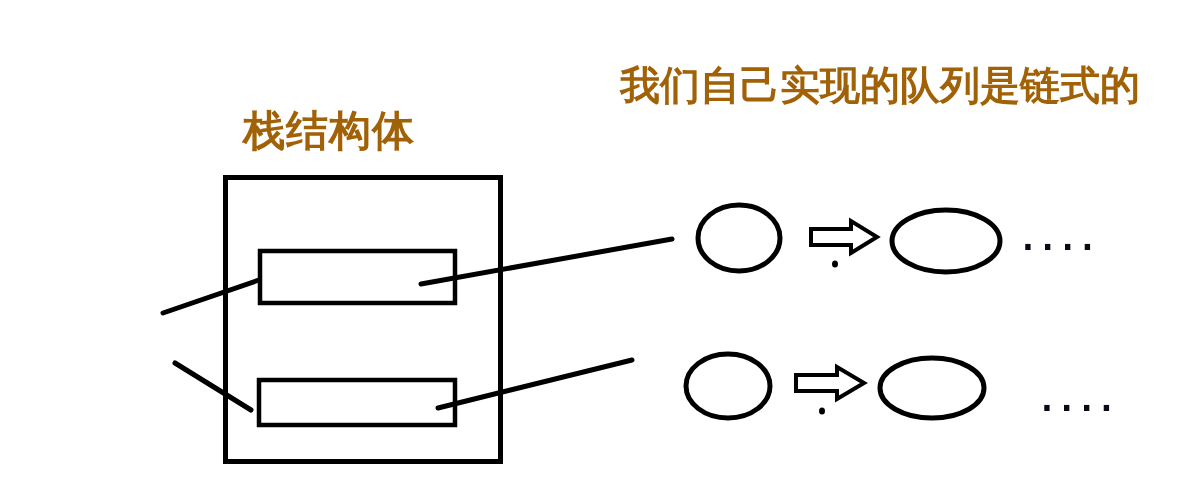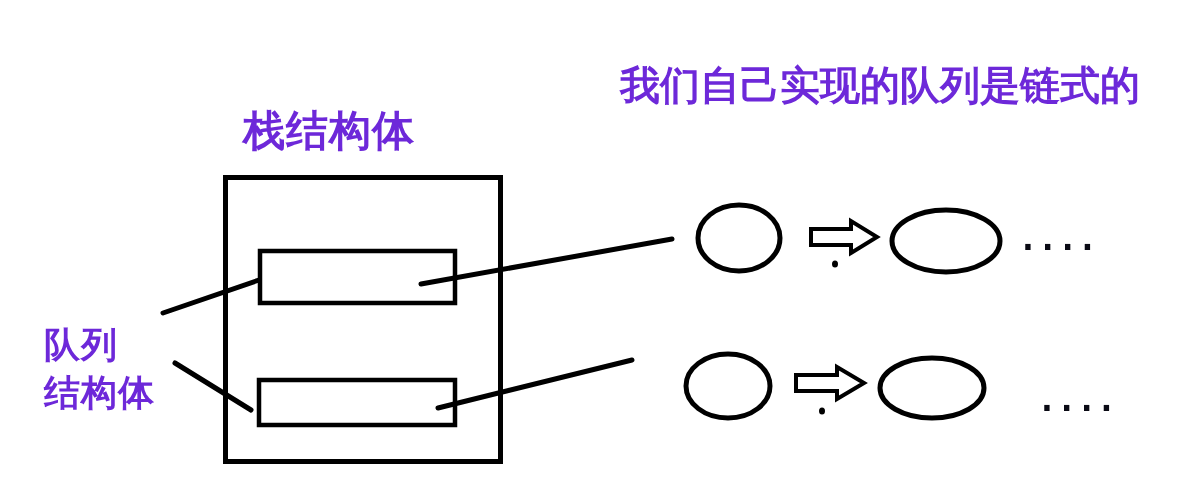--- a/index.html
+++ b/index.html
@@ -15,21 +15,21 @@
     overflow: hidden;
     font-family: "DejaVu Sans", sans-serif;
   }
   .diagram-svg {
     position: absolute;
     left: 0;
     top: 0;
   }
   .label {
     position: absolute;
-    color: #6d28d9;
+    color: #a16207;
     font-weight: bold;
     white-space: pre-line;
   }
   .title-label {
     left: 620px;
     top: 58px;
     font-size: 40px;
     letter-spacing: 0px;
   }
   .stack-label {
@@ -85,20 +85,18 @@
       <path d="M796,375 L837,375 L837,367 L864,383 L837,399 L837,391 L796,391 Z" stroke-width="4" fill="#ffffff"></path>
       <ellipse cx="822" cy="411" rx="3" ry="3.5" fill="#000000" stroke="none"></ellipse>
       <ellipse cx="932" cy="388" rx="52" ry="30" stroke-width="5"></ellipse>
     </g>
   </svg>
 
   <div class="label title-label">我们自己实现的队列是链式的</div>
 
   <div class="label stack-label">栈结构体</div>
 
-  <div class="label queue-label">队列
-结构体</div>
 
   <div class="dots dots-row1">....</div>
 
   <div class="dots dots-row2">....</div>
 
 </div>
 
 </body></html>

